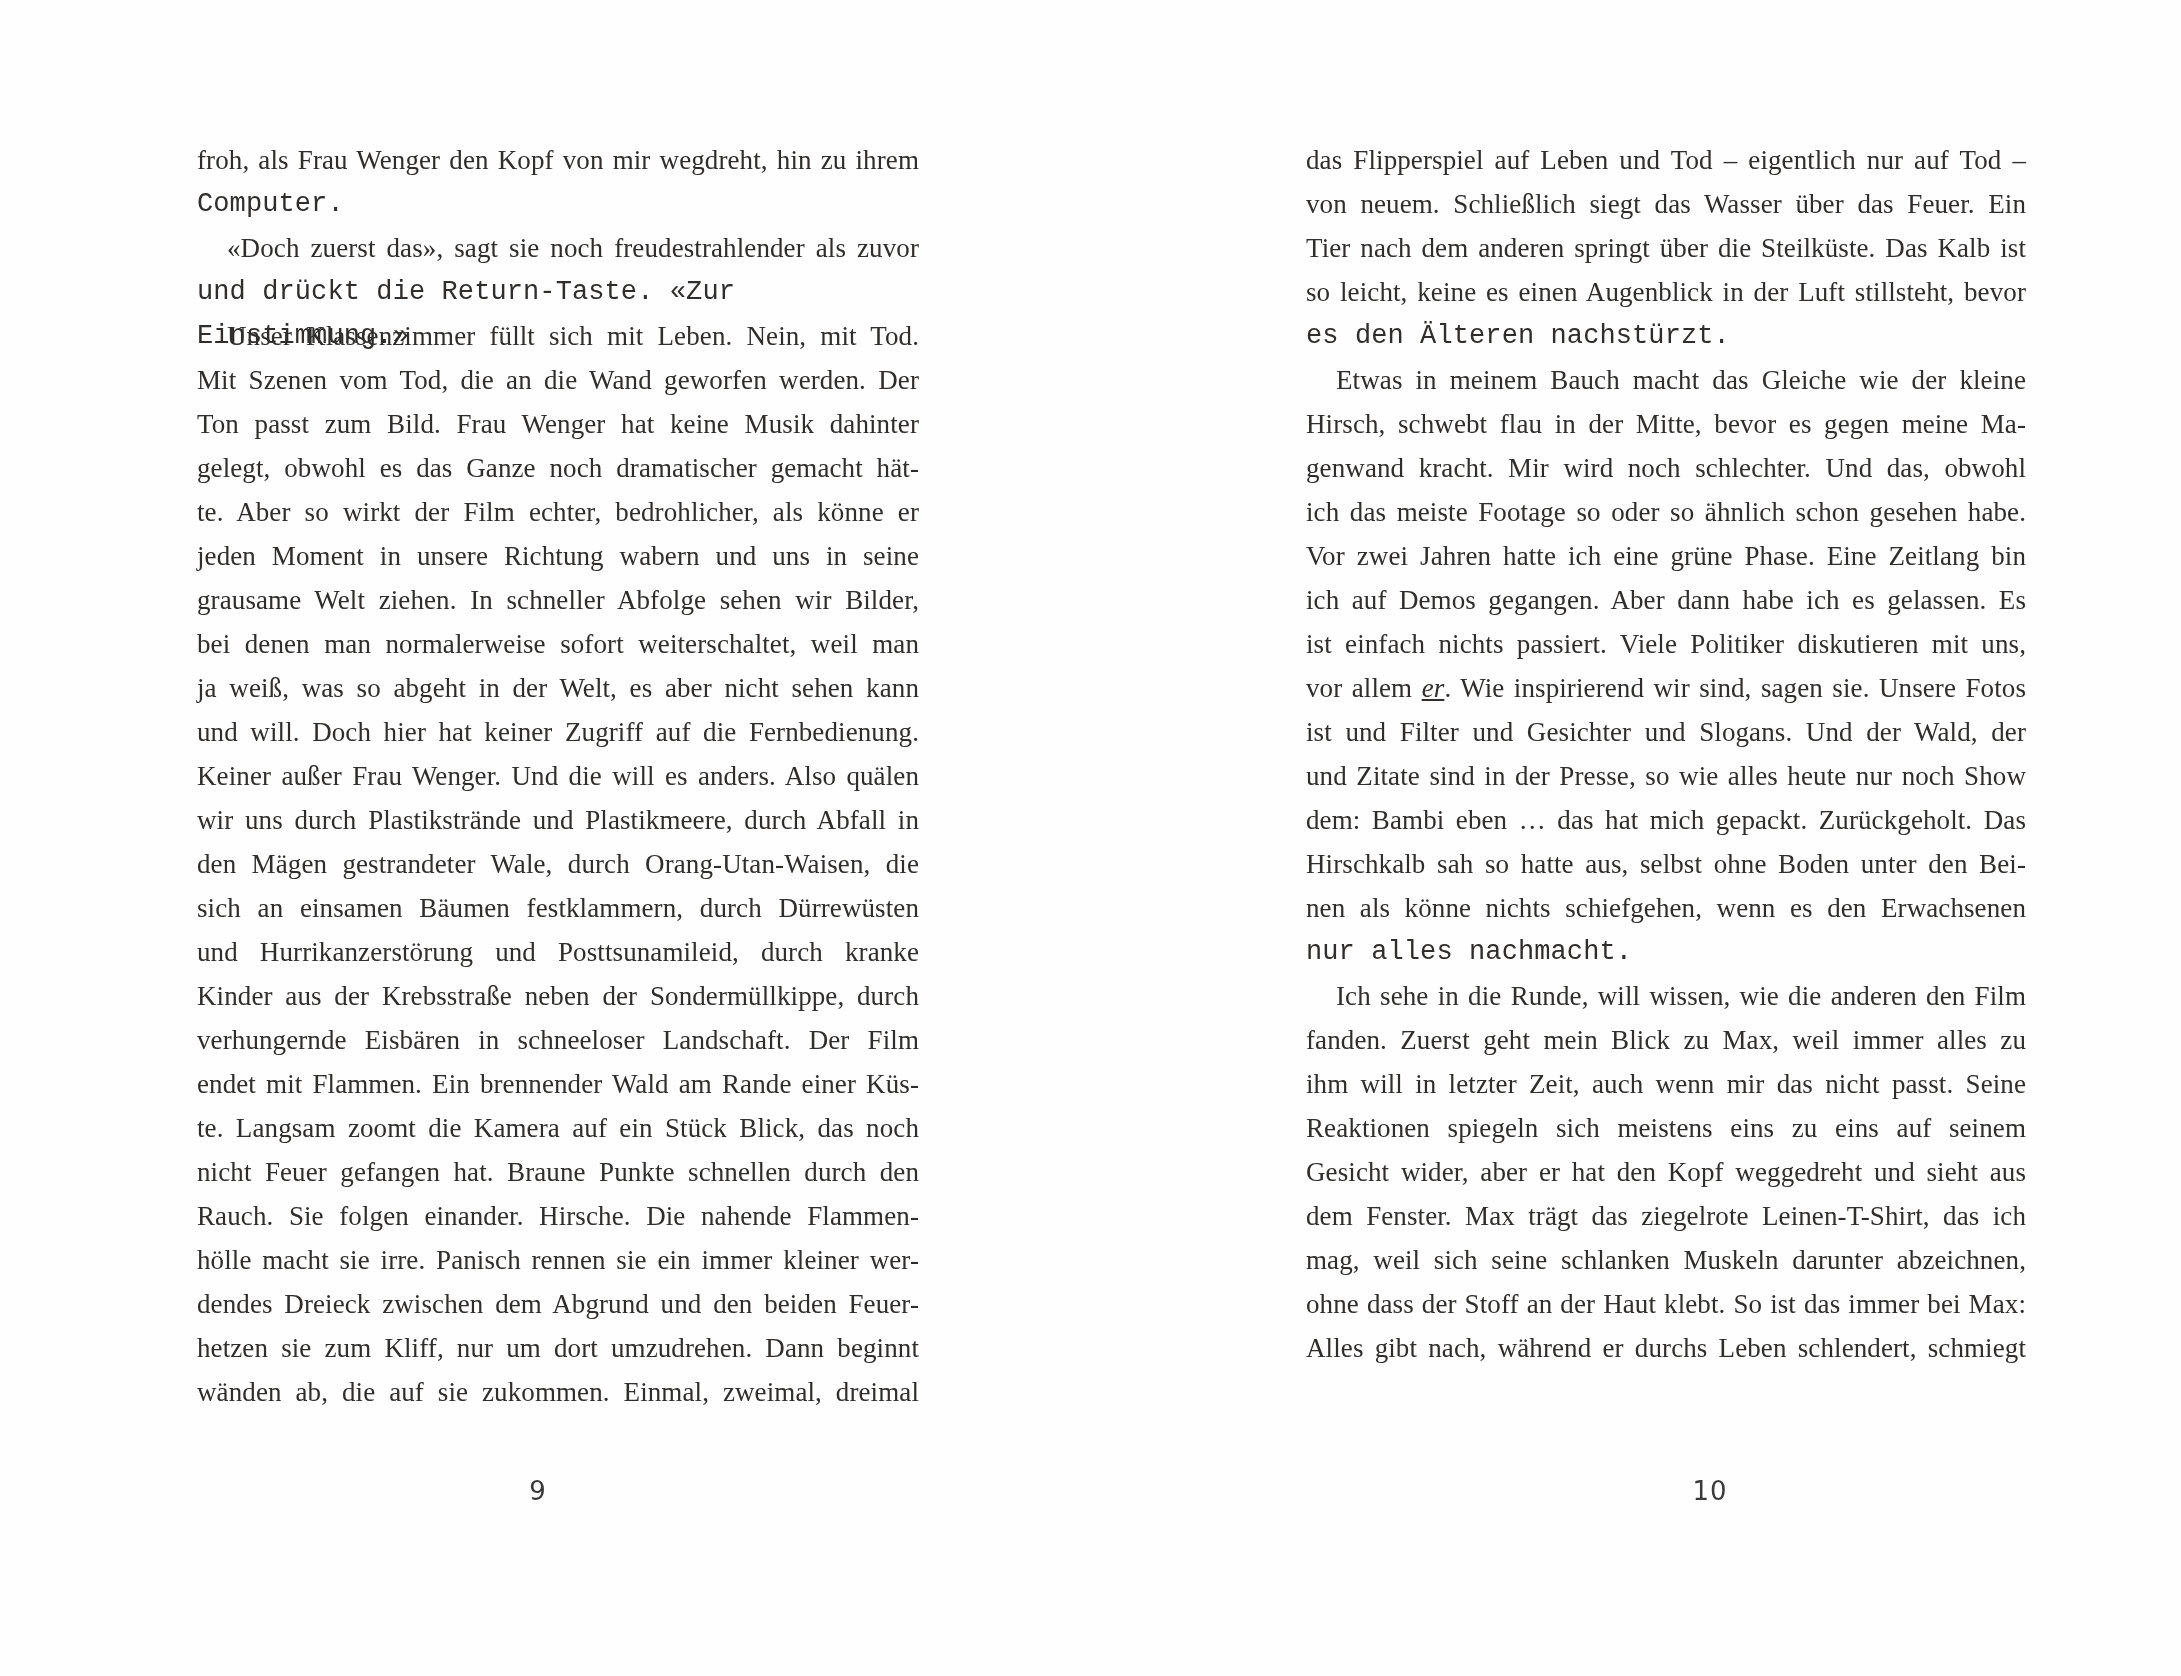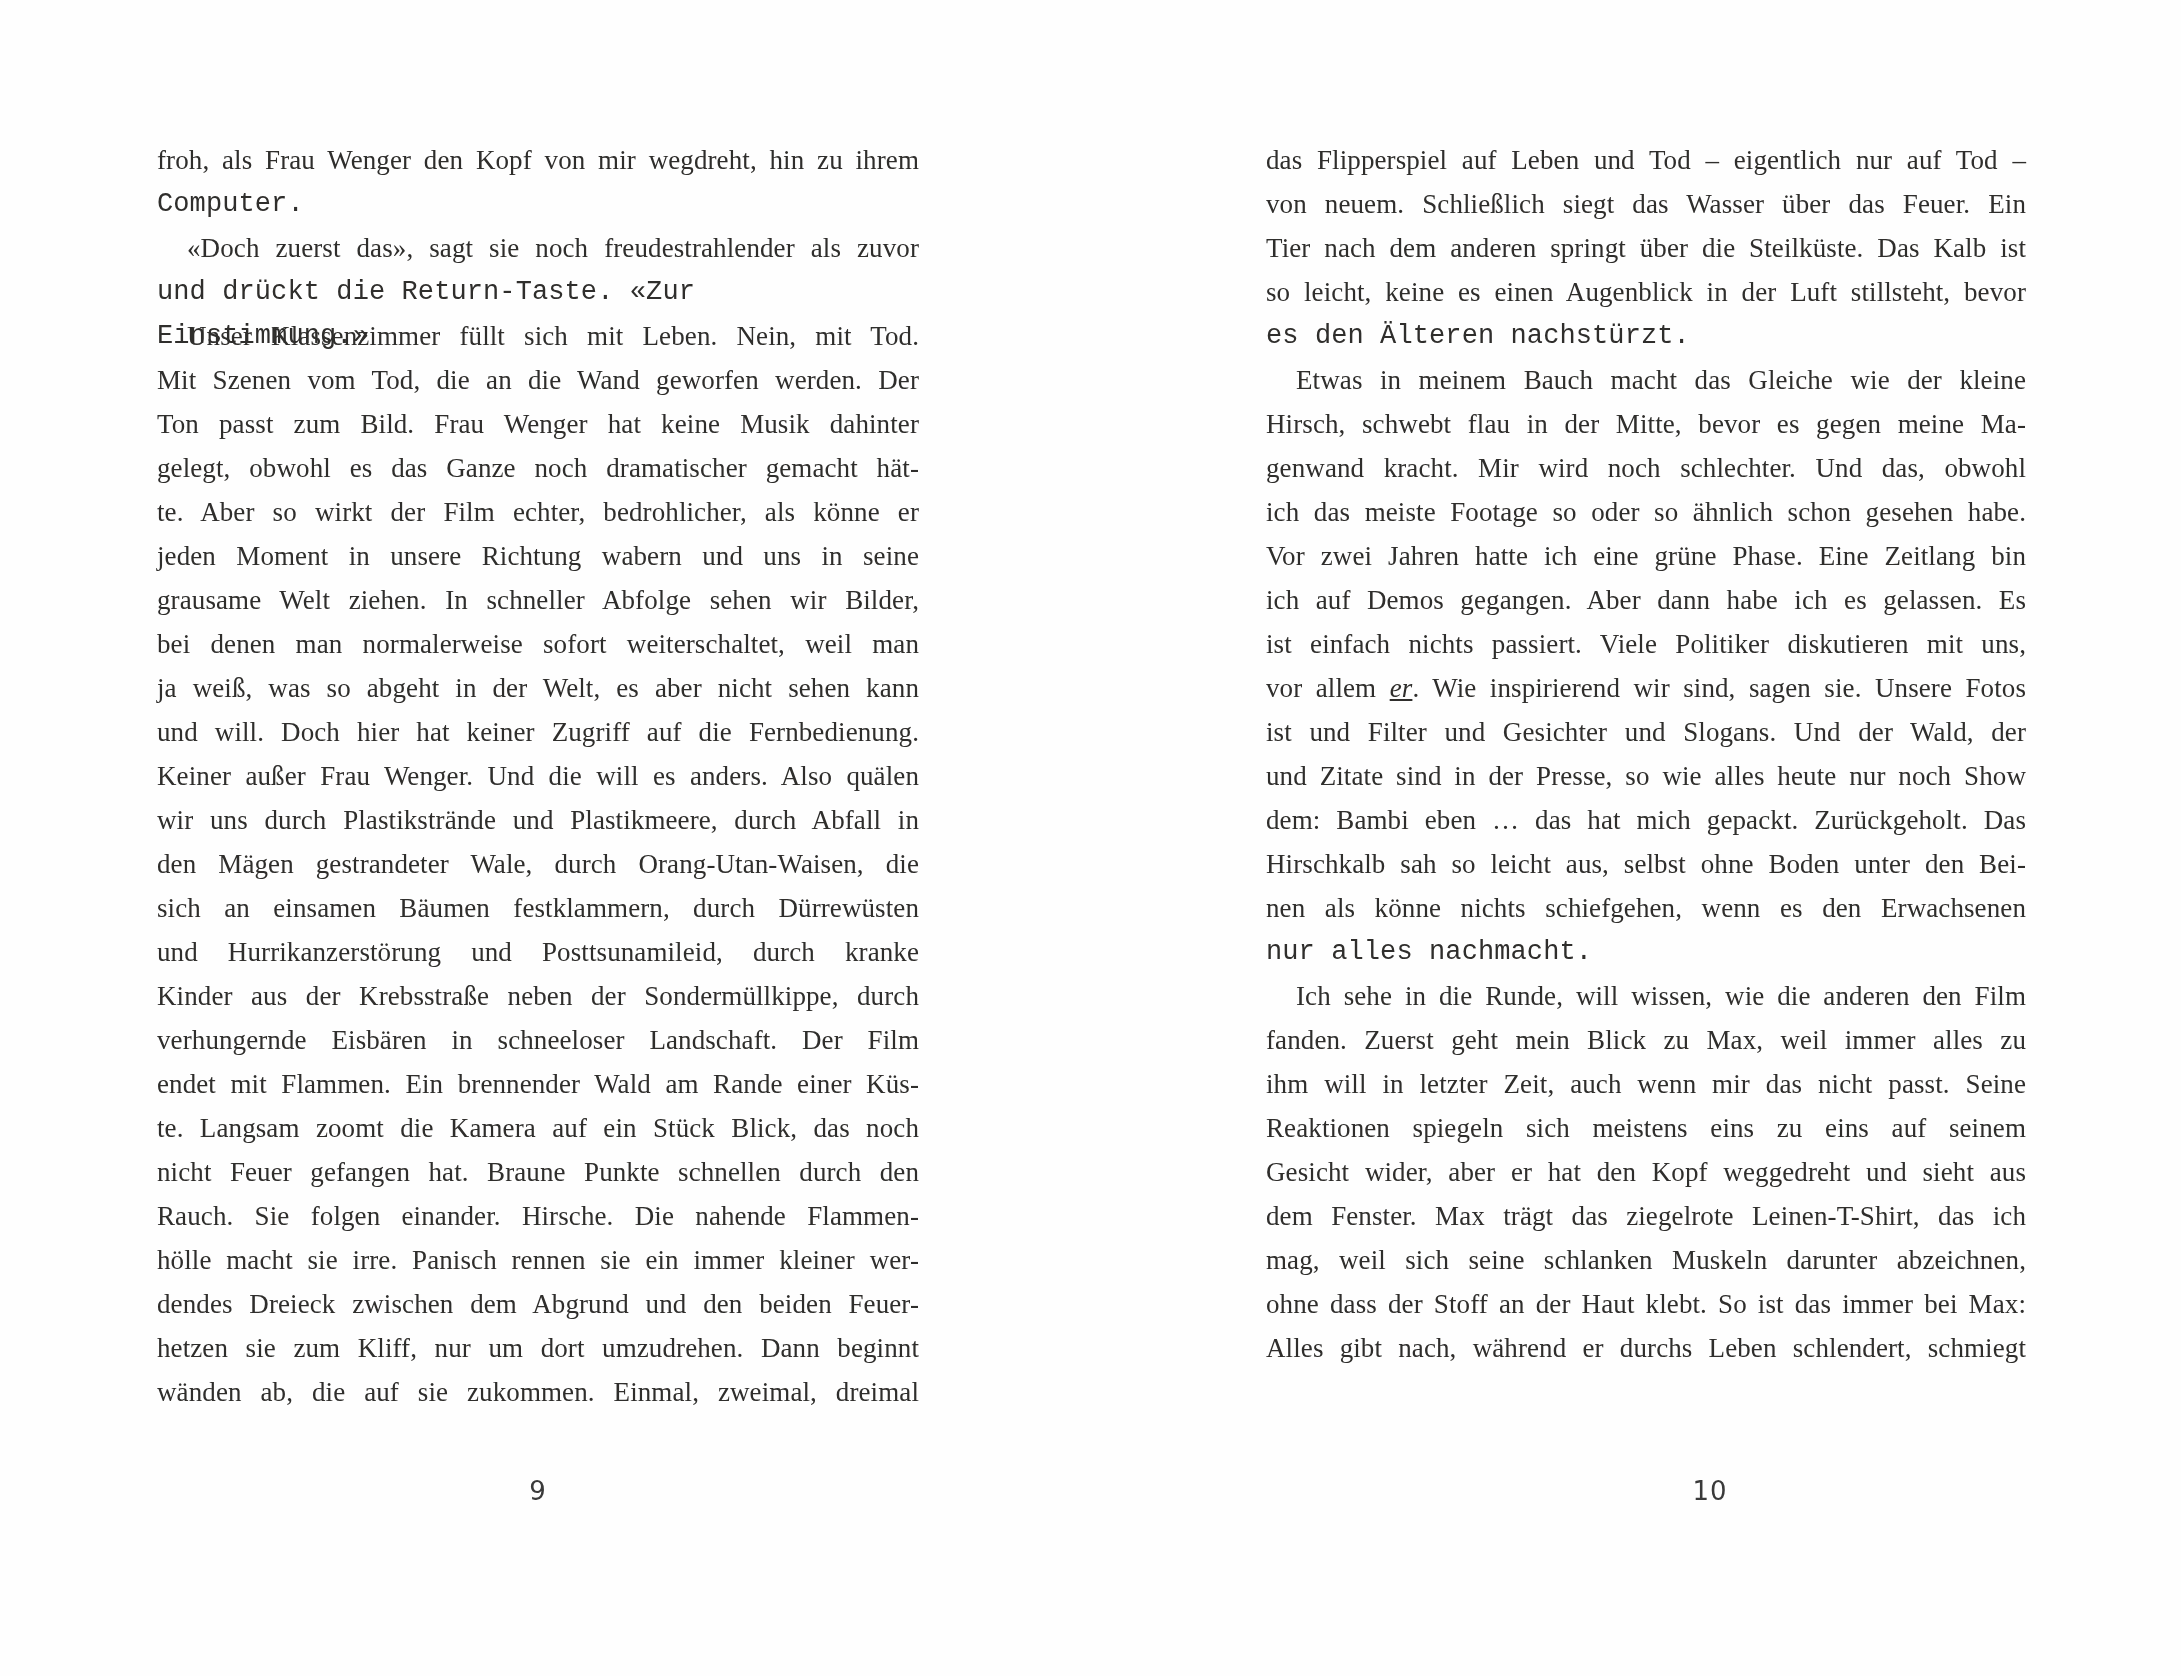--- a/index.html
+++ b/index.html
@@ -22,20 +22,21 @@
   }
   #left-page-text  { left: 157px;  width: 762px; }
   #right-page-text { left: 1266px; width: 760px; }
   .line {
     height: 44px;
     line-height: 44px;
     font-size: 27px;
     text-align: justify;
     text-align-last: justify;
     letter-spacing: 0.1px;
+    margin-left: 40px;
   }
   .line.endline {
     text-align: left;
     text-align-last: left;
     font-family: Liberation Mono, monospace;
   }
   .line.indent { text-indent: 30px; }
   .it { font-style: italic; text-decoration: underline; }
   .page-number {
     position: absolute;
@@ -95,21 +96,21 @@
       <div class="line">Hirsch, schwebt flau in der Mitte, bevor es gegen meine Ma-</div>
       <div class="line">genwand kracht. Mir wird noch schlechter. Und das, obwohl</div>
       <div class="line">ich das meiste Footage so oder so ähnlich schon gesehen habe.</div>
       <div class="line">Vor zwei Jahren hatte ich eine grüne Phase. Eine Zeitlang bin</div>
       <div class="line">ich auf Demos gegangen. Aber dann habe ich es gelassen. Es</div>
       <div class="line">ist einfach nichts passiert. Viele Politiker diskutieren mit uns,</div>
       <div class="line"><span>vor allem </span><span class="it">er</span><span>. Wie inspirierend wir sind, sagen sie. Unsere Fotos</span></div>
       <div class="line">ist und Filter und Gesichter und Slogans. Und der Wald, der</div>
       <div class="line">und Zitate sind in der Presse, so wie alles heute nur noch Show</div>
       <div class="line">dem: Bambi eben … das hat mich gepackt. Zurückgeholt. Das</div>
-      <div class="line">Hirschkalb sah so leicht aus, selbst ohne Boden unter den Bei-</div>
+      <div class="line">Hirschkalb sah so hatte aus, selbst ohne Boden unter den Bei-</div>
       <div class="line">nen als könne nichts schiefgehen, wenn es den Erwachsenen</div>
       <div class="line endline">nur alles nachmacht.</div>
       <div class="line indent">Ich sehe in die Runde, will wissen, wie die anderen den Film</div>
       <div class="line">fanden. Zuerst geht mein Blick zu Max, weil immer alles zu</div>
       <div class="line">ihm will in letzter Zeit, auch wenn mir das nicht passt. Seine</div>
       <div class="line">Reaktionen spiegeln sich meistens eins zu eins auf seinem</div>
       <div class="line">Gesicht wider, aber er hat den Kopf weggedreht und sieht aus</div>
       <div class="line">dem Fenster. Max trägt das ziegelrote Leinen-T-Shirt, das ich</div>
       <div class="line">mag, weil sich seine schlanken Muskeln darunter abzeichnen,</div>
       <div class="line">ohne dass der Stoff an der Haut klebt. So ist das immer bei Max:</div>

